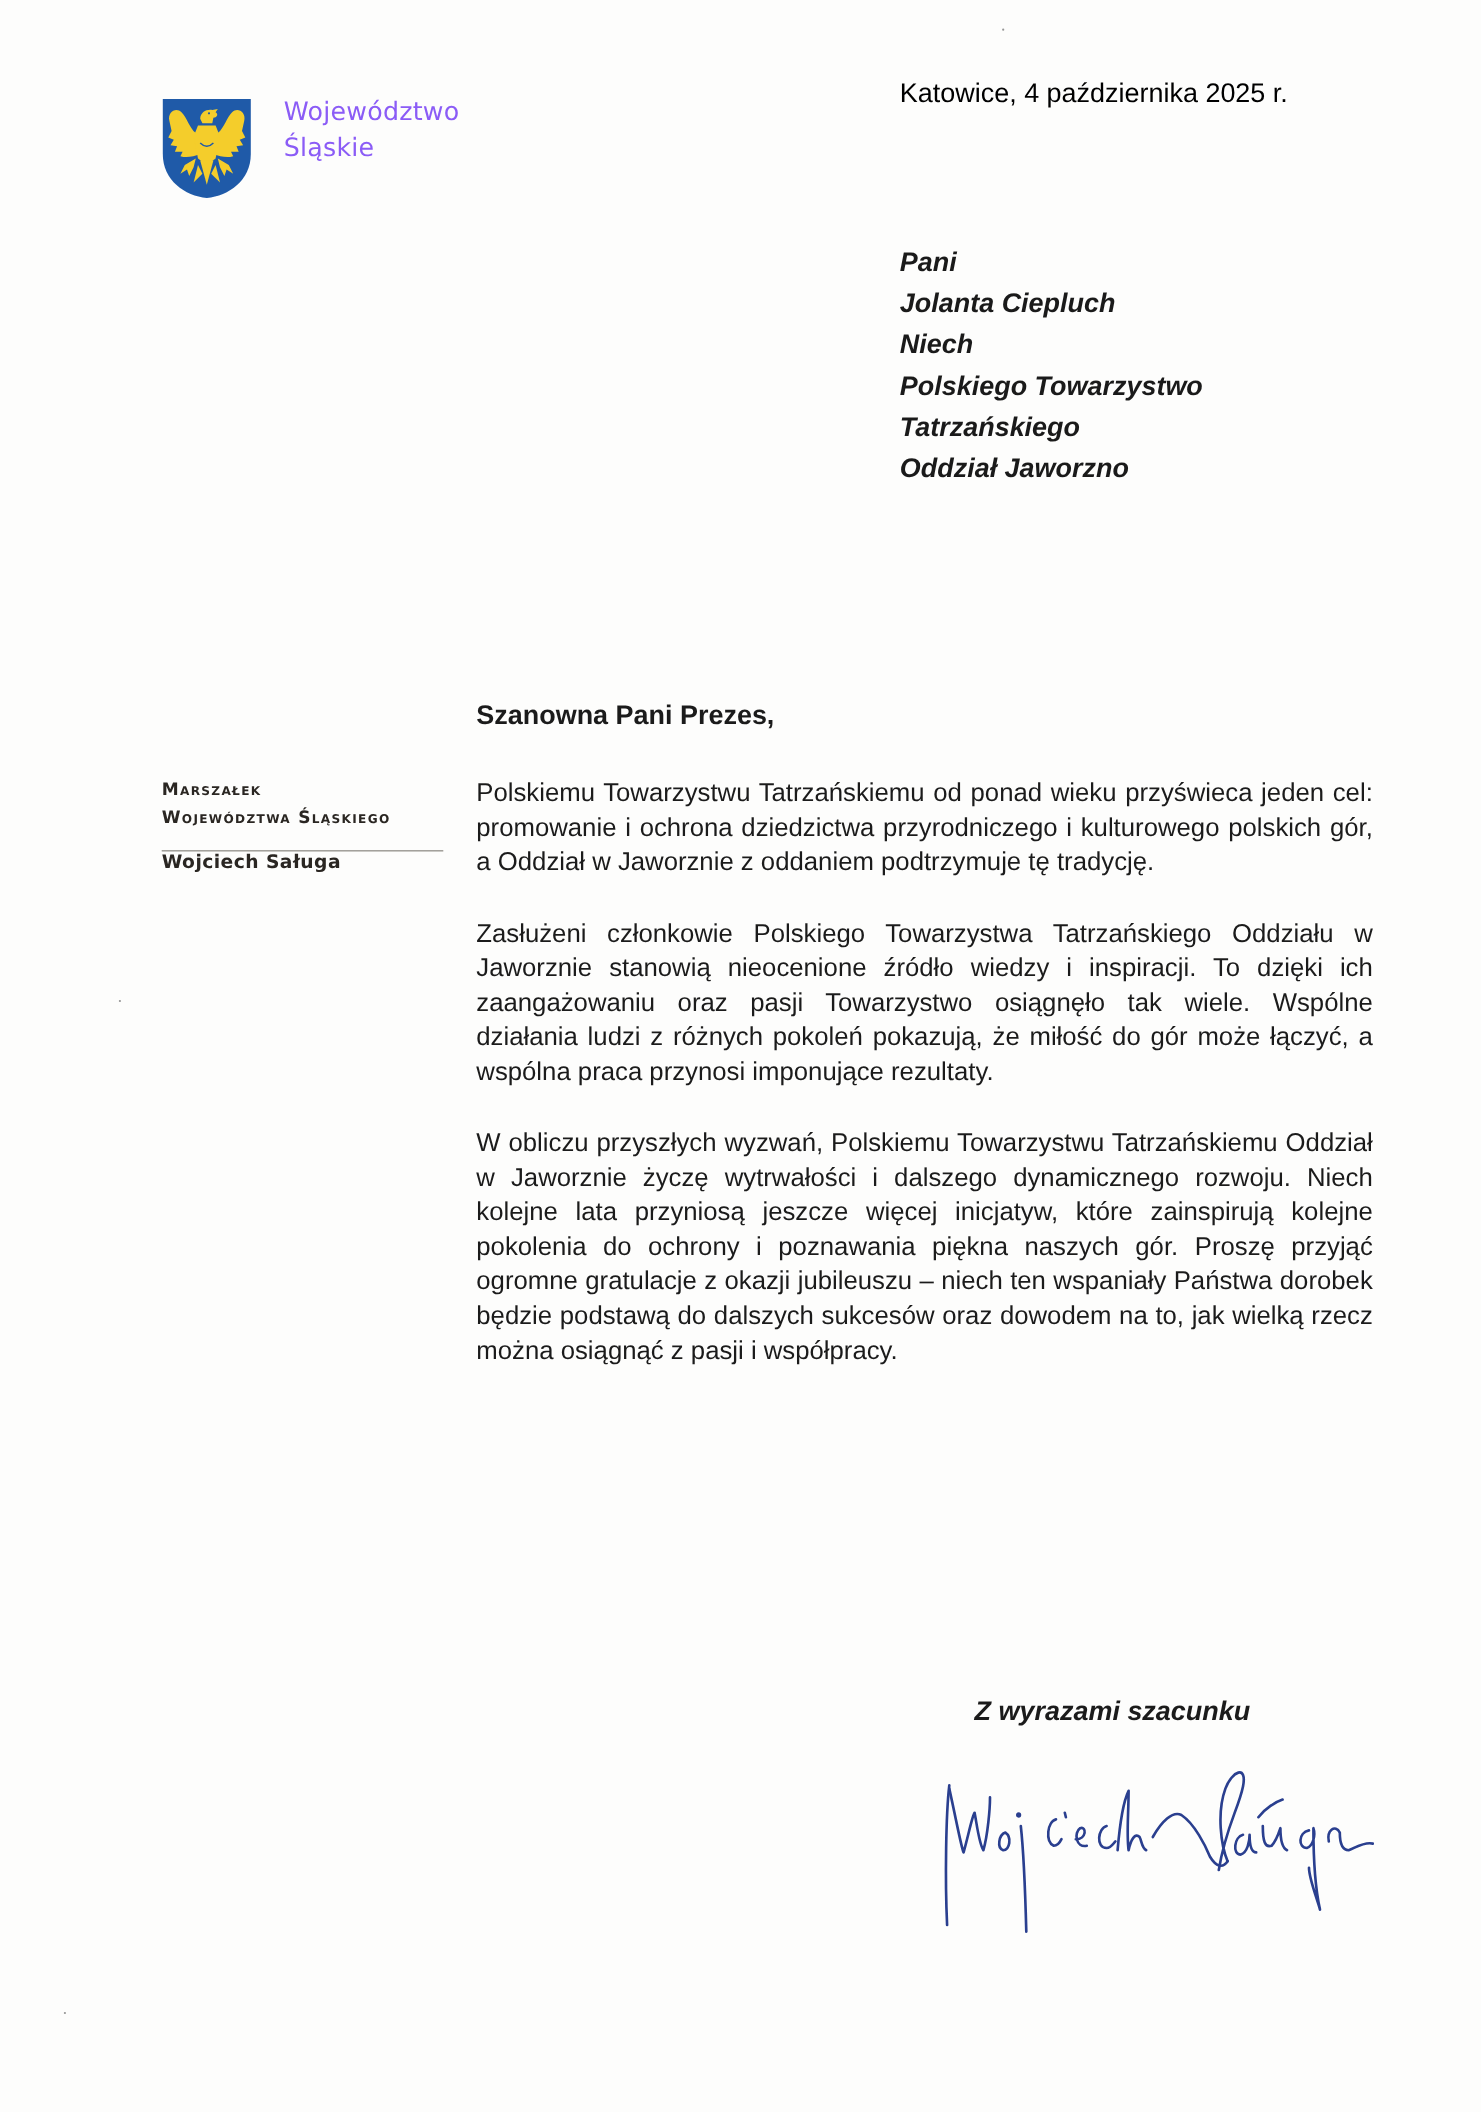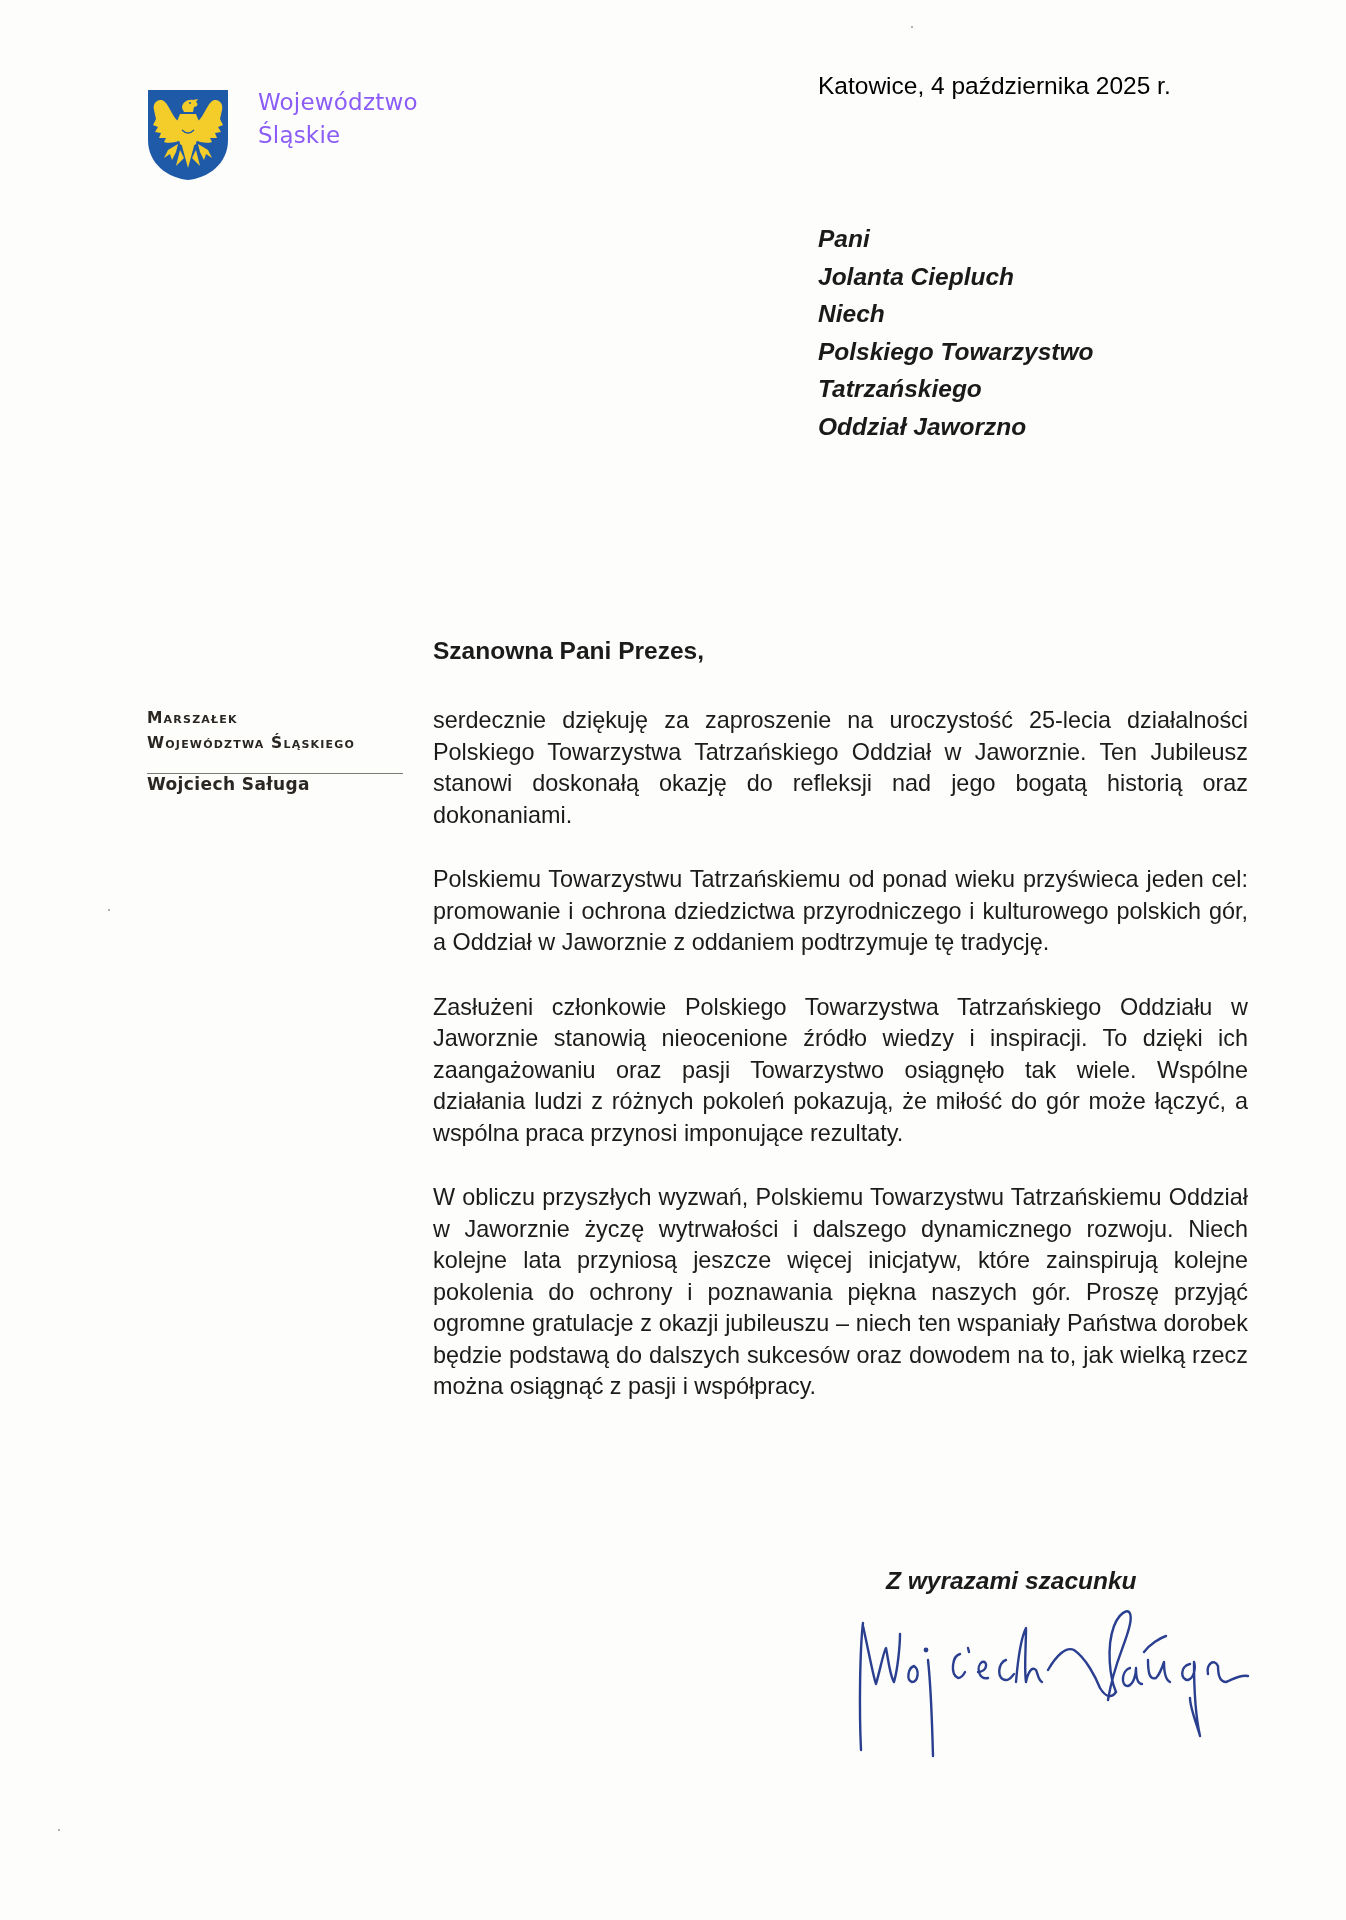--- a/index.html
+++ b/index.html
@@ -24,21 +24,21 @@
   .sc-line { font-size: 15.5px; letter-spacing: 1.2px; line-height: 25px; font-variant: small-caps; font-weight: 600; white-space: nowrap; }
   .sc-line { text-transform: none; }
   #sidebar-rule { height: 0; border-top: 1.5px solid #7d7a74; margin-top: 17px; width: 256px; }
   #sidebar-name { font-size: 17px; margin-top: 0; letter-spacing: 0.4px; white-space: nowrap; font-weight: 700; }
   
   #salutation { left: 433px; top: 637px; font-size: 24.5px; font-weight: bold; white-space: nowrap; }
   
   #body { left: 433px; top: 705px; width: 815px; font-size: 23.4px; line-height: 31.5px; text-align: justify; }
   #body p { margin: 0 0 33px 0; }
   
-  #closing { left: 886px; top: 1543px; font-size: 24.5px; font-weight: bold; font-style: italic; white-space: nowrap; margin-top: 24px; }
+  #closing { left: 886px; top: 1543px; font-size: 24.5px; font-weight: bold; font-style: italic; white-space: nowrap; }
   
   #signature { left: 830px; top: 1588px; width: 430px; height: 170px; }
   .speck { position: absolute; width: 2px; height: 2px; background: #6a6a6a; border-radius: 1px; opacity: 0.7; }
 </style>
 </head>
 <body>
 
 <div class="abs" id="logo-shield">
   <svg width="84" height="93" viewBox="0 0 84 93">
     <path d="M2 2 H82 V52 C82 76 62 90 42 92 C22 90 2 76 2 52 Z" fill="#1f5aa8"></path>
@@ -82,21 +82,20 @@
 <div class="abs" id="sidebar">
   <div class="sc-line">Marszałek</div>
   <div class="sc-line">Województwa Śląskiego</div>
   <div id="sidebar-rule"></div>
   <div id="sidebar-name">Wojciech Saługa</div>
 </div>
 
 <div class="abs" id="salutation">Szanowna Pani Prezes,</div>
 
 <div class="abs" id="body">
-  <p>serdecznie dziękuję za zaproszenie na uroczystość 25-lecia działalności Polskiego Towarzystwa Tatrzańskiego Oddział w Jaworznie. Ten Jubileusz stanowi doskonałą okazję do refleksji nad jego bogatą historią oraz dokonaniami.</p>
   <p>Polskiemu Towarzystwu Tatrzańskiemu od ponad wieku przyświeca jeden cel: promowanie i ochrona dziedzictwa przyrodniczego i kulturowego polskich gór, a Oddział w Jaworznie z oddaniem podtrzymuje tę tradycję.</p>
   <p>Zasłużeni członkowie Polskiego Towarzystwa Tatrzańskiego Oddziału w Jaworznie stanowią nieocenione źródło wiedzy i inspiracji. To dzięki ich zaangażowaniu oraz pasji Towarzystwo osiągnęło tak wiele. Wspólne działania ludzi z różnych pokoleń pokazują, że miłość do gór może łączyć, a wspólna praca przynosi imponujące rezultaty.</p>
   <p>W obliczu przyszłych wyzwań, Polskiemu Towarzystwu Tatrzańskiemu Oddział w Jaworznie życzę wytrwałości i dalszego dynamicznego rozwoju. Niech kolejne lata przyniosą jeszcze więcej inicjatyw, które zainspirują kolejne pokolenia do ochrony i poznawania piękna naszych gór. Proszę przyjąć ogromne gratulacje z okazji jubileuszu – niech ten wspaniały Państwa dorobek będzie podstawą do dalszych sukcesów oraz dowodem na to, jak wielką rzecz można osiągnąć z pasji i współpracy.</p>
 </div>
 
 <div class="abs" id="closing">Z wyrazami szacunku</div>
 
 <div class="abs" id="signature">
   <svg width="430" height="170" viewBox="0 0 430 170" fill="none" stroke="#2a3f8f" stroke-width="2.4" stroke-linecap="round" stroke-linejoin="round">
 

